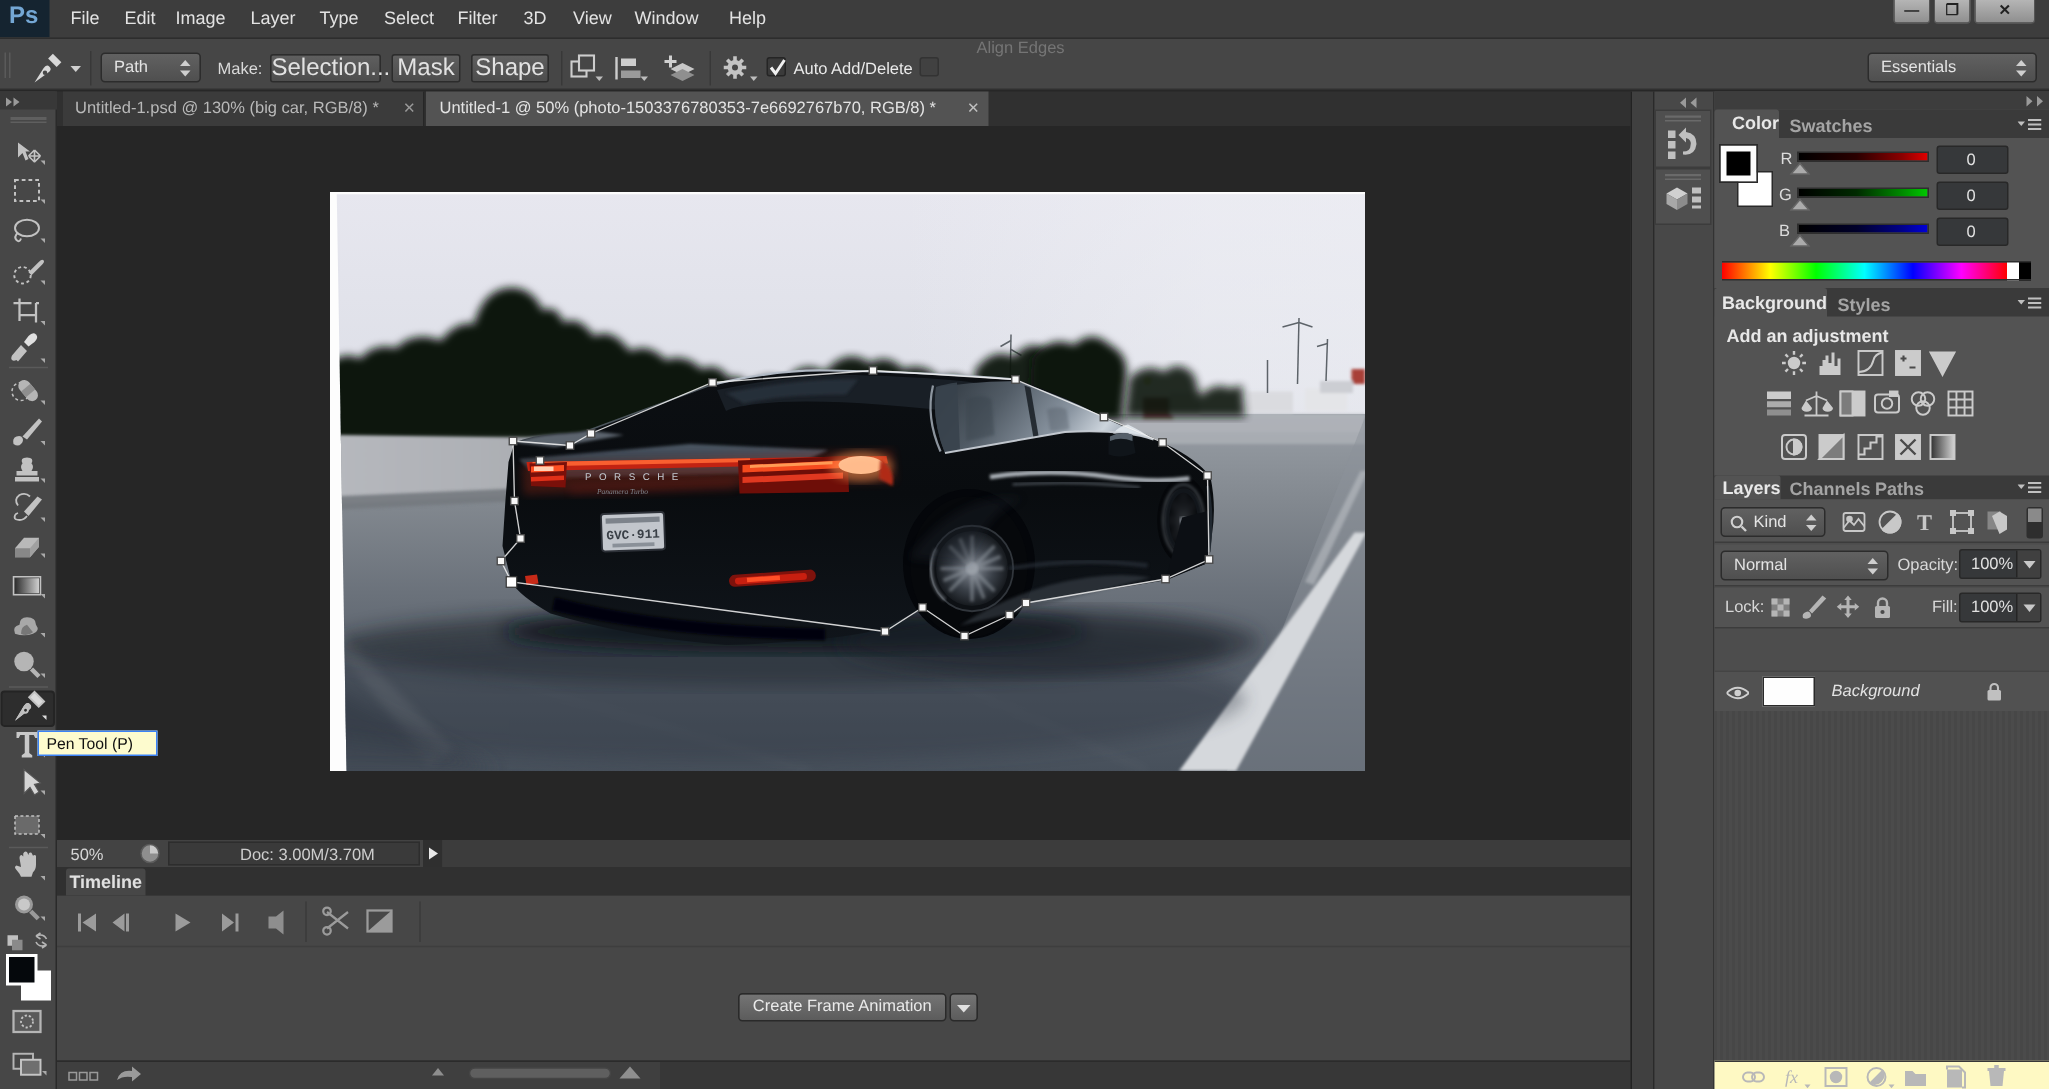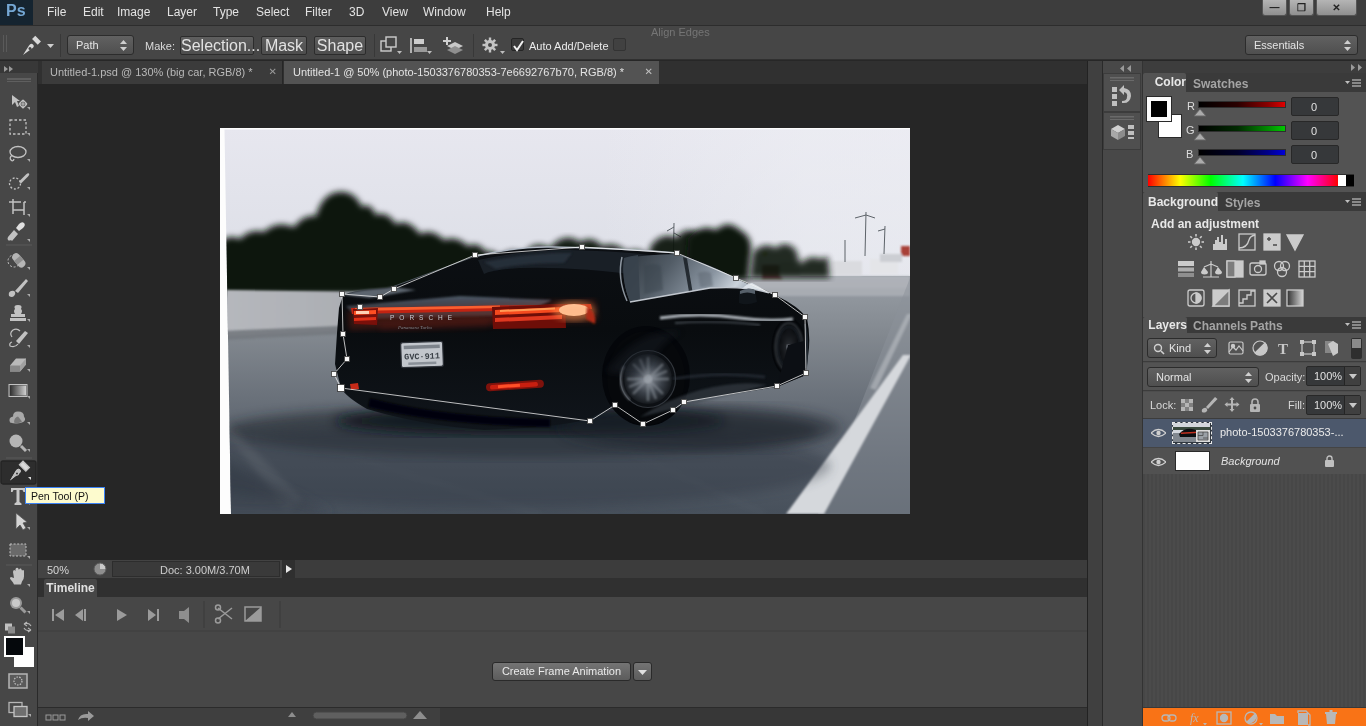--- a/index.html
+++ b/index.html
@@ -975,56 +975,37 @@
       <span style="position:absolute; left:145px; top:66px; font-size:11px; color:#d8d8d8;">Fill:</span>
       <div class="valuebox" style="left:163px; top:62px; width:55px; height:20px;">
         <span style="position:absolute; left:7px; top:3px;">100%</span>
         <div style="position:absolute; right:0; top:0; width:16px; height:18px; border-left:1px solid #252525; background:#404040;">
           <svg width="16" height="18">
               <path d="M4,7 l8,0 l-4,5 z" fill="#c8c8c8"></path>
             </svg>
         </div>
       </div>
 
-      <div style="position:absolute; left:0; top:86px; width:223px; height:28px; background:#4c586c;">
-        <svg style="position:absolute; left:8px; top:9px" width="15" height="10">
-            <path d="M0,5 Q7.5,-2 15,5 Q7.5,12 0,5 Z" fill="none" stroke="#cfcfcf" stroke-width="1.2"></path>
-            <circle cx="7.5" cy="5" r="2.2" fill="#cfcfcf"></circle>
-          </svg>
-        <div style="position:absolute; left:29px; top:3px; width:40px; height:22px; border:1.5px dashed #e8e8e8; background:#30373f;">
-          <svg width="37" height="19" viewBox="0 0 37 19">
-            <rect x="0" y="0" width="37" height="10" fill="#d3d6dc"></rect>
-            <rect x="0" y="10" width="37" height="9" fill="#81878f"></rect>
-            <rect x="0" y="4" width="37" height="3" fill="#3a4a3e"></rect>
-            <path d="M6,11 Q11,5 19,6 Q26,7 28,11 L27,14 L7,14 Z" fill="#0c0e11"></path>
-            <path d="M8,9.5 L26,8.5 L26,10 L8,11 Z" fill="#c03020"></path>
-            <rect x="23" y="7" width="14" height="12" fill="#dcdcdc"></rect>
-            <path d="M25,9 l10,0 l0,8 l-10,0 z" fill="#9aa0a6" stroke="#4a4a4a" stroke-width="0.8"></path>
-            <path d="M25,12.5 l5,0 l0,-3.5 M30,15 l5,0" stroke="#4a4a4a" stroke-width="0.8" fill="none"></path>
-          </svg>
-        </div>
-        <span style="position:absolute; left:77px; top:7px; font-size:11px; color:#eaeaea;">photo-1503376780353-...</span>
-      </div>
       <div style="position:absolute; left:0; top:114px; width:223px; height:27px; background:#515151; border-top:1px solid #444;">
         <svg style="position:absolute; left:8px; top:9px" width="15" height="10">
             <path d="M0,5 Q7.5,-2 15,5 Q7.5,12 0,5 Z" fill="none" stroke="#cfcfcf" stroke-width="1.2"></path>
             <circle cx="7.5" cy="5" r="2.2" fill="#cfcfcf"></circle>
           </svg>
         <div style="position:absolute; left:32px; top:3px; width:35px; height:20px; background:#fefefe; border:1px solid #2a2a2a;"></div>
         <span style="position:absolute; left:78px; top:7px; font-size:11px; font-style:italic; color:#e2e2e2;">Background</span>
         <svg style="position:absolute; left:181px; top:7px" width="11" height="13">
             <rect x="1" y="5" width="9" height="7" rx="1" fill="#c0c0c0"></rect>
             <path d="M3,5 l0,-1.5 a2.5,2.5 0 0 1 5,0 l0,1.5" fill="none" stroke="#c0c0c0" stroke-width="1.4"></path>
           </svg>
       </div>
 
       <div style="position:absolute; left:0; top:141px; width:223px; height:233px;
         background:repeating-linear-gradient(90deg,#474747 0px,#474747 2px,#4b4b4b 2px,#4b4b4b 4px);"></div>
 
-      <div style="position:absolute; left:0; top:374px; width:223px; height:19px; background:#f97316; border-top:1px solid #383838;">
+      <div style="position:absolute; left:0; top:374px; width:223px; height:19px; background:#fef9c3; border-top:1px solid #383838;">
         <svg width="223" height="19" viewBox="0 0 223 19">
           <g stroke="#b8b8b8" fill="none" stroke-width="1.3">
             <g transform="translate(26,10)">
                 <rect x="-7" y="-3" width="8" height="6" rx="3"></rect>
                 <rect x="-1" y="-3" width="8" height="6" rx="3"></rect>
               </g>
             <text x="47" y="14" font-size="12" font-style="italic" font-family="Liberation Serif,serif" fill="#b8b8b8" stroke="none">fx</text>
             <path d="M60,15 l4,0 l-2,2.5 z" fill="#b8b8b8" stroke="none"></path>
             <g transform="translate(81,10)">
                 <rect x="-7" y="-6" width="14" height="12"></rect>

